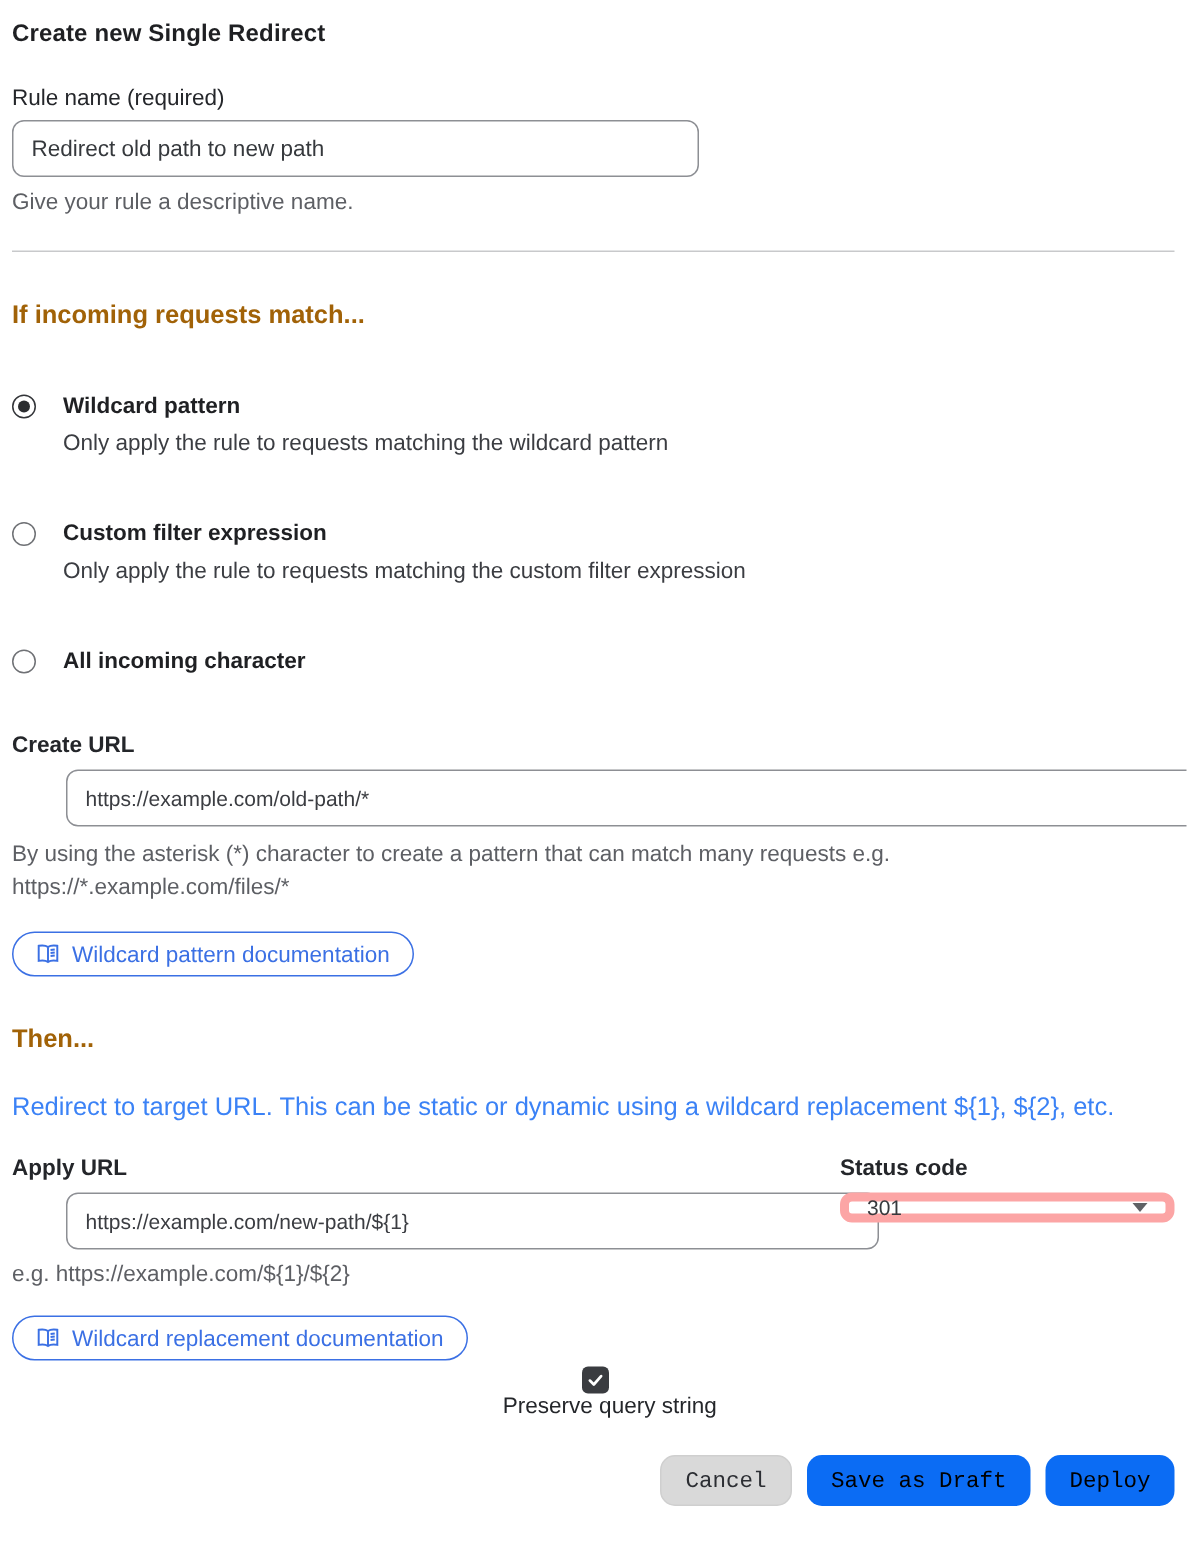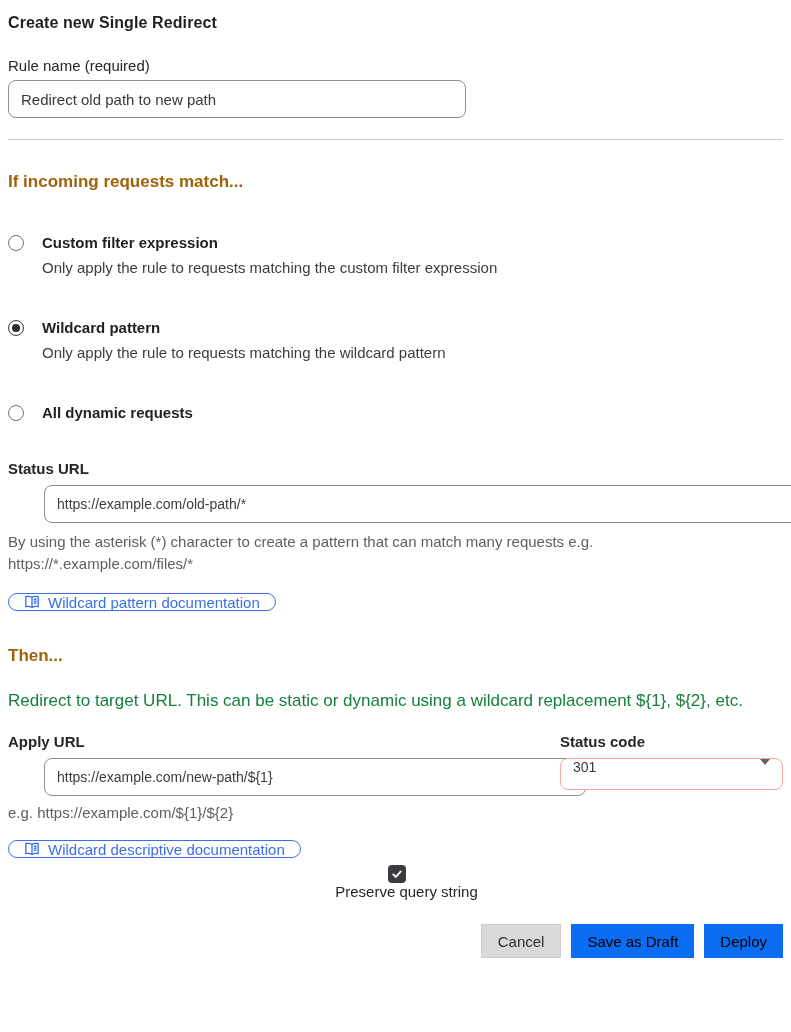--- a/index.html
+++ b/index.html
@@ -61,108 +61,109 @@
   .radio-label { font-size: 15px; line-height: 20px; font-weight: 700; color: #1f2023; }
   .radio-desc { margin-top: 4px; font-size: 15px; line-height: 21px; color: #3b3d42; }
 
   .section-label { margin-top: 36px; }
   .full-input { margin-top: 6px; }
   .wrap-help { max-width: 640px; margin-top: 8px; }
 
   .doc-pill {
     margin-top: 18px;
     display: inline-flex; align-items: center; gap: 8px;
-    height: 18px; padding: 0 15px;
+    height: 30px; padding: 0 15px;
     border: 1.5px solid #3b70e4; border-radius: 15px;
     background: #fff; color: #3b70e4; font-size: 15px;
     font-family: "Liberation Sans", sans-serif; cursor: pointer;
   }
   .doc-pill.second { margin-top: 16px; }
   .doc-pill svg { display: block; }
 
   .then-paragraph {
-    margin-top: 22px; font-size: 17px; line-height: 23px; color: #15803d;
+    margin-top: 22px; font-size: 17px; line-height: 23px; color: #3b82f6;
   }
 
   .two-col { display: flex; margin-top: 20px; }
   .col-target { width: 542px; flex: none; }
   .col-status { width: 223px; flex: none; margin-left: 10px; }
 
   .select-box {
-    margin-top: 6px; height: 32px;
-    border: 1px solid #fca5a5; border-radius: 8px; background: #fff;
-    display: flex; justify-content: space-between;
+    margin-top: 6px; height: 20px;
+    border: 6px solid #fca5a5; border-radius: 8px; background: #fff;
+    display: flex; align-items: center; justify-content: space-between;
     padding: 0 12px; font-size: 14px; color: #36393d; cursor: pointer;
   }
   .caret-down {
     width: 0; height: 0;
     border-left: 5px solid transparent; border-right: 5px solid transparent;
     border-top: 6px solid #5f6165;
   }
 
   .checkbox-row { display: flex; align-items: center; margin-top: 4px; flex-direction: column; }
   .checkbox-box {
     flex: none; width: 18px; height: 18px; margin-left: 2px;
     background: #3a3c40; border-radius: 4px; cursor: pointer;
     display: flex; align-items: center; justify-content: center;
   }
   .checkbox-label { margin-left: 22px; font-size: 15px; color: #24262a; }
 
   .footer-actions {
     margin-top: 24px; display: flex; justify-content: flex-end; gap: 10px;
   }
   .btn {
-    height: 34px; padding: 0 16px; font-size: 15px; border-radius: 0;
-    font-family: Liberation Sans, sans-serif; cursor: pointer; border: none;
+    height: 34px; padding: 0 16px; font-size: 15px; border-radius: 10px;
+    font-family: Liberation Mono, monospace; cursor: pointer; border: none;
   }
   .btn-secondary { background: #d9d9d9; color: #2c2e33; border: 1px solid #cfcfcf; }
   .btn-primary { background: #0b6cf4; color: #000000; }
 </style>
 </head>
 <body>
 
 <div class="container">
 
   <h1 class="page-title">Create new Single Redirect</h1>
 
   <div class="field-label mt-label">Rule name (required)</div>
   <input type="text" class="text-input rule-name-input" value="Redirect old path to new path" style="">
+  <div class="help-text">Give your rule a descriptive name.</div>
 
   <hr class="divider">
 
   <h2 class="section-heading">If incoming requests match...</h2>
 
   <div class="radio-group">
+
+    <div class="radio-row">
+      <span class="radio-circle selected"></span>
+      <span class="radio-texts">
+        <span class="radio-label" style="display:block">Wildcard pattern</span>
+        <span class="radio-desc" style="display:block">Only apply the rule to requests matching the wildcard pattern</span>
+      </span>
+    </div>
 
     <div class="radio-row">
       <span class="radio-circle"></span>
       <span class="radio-texts">
         <span class="radio-label" style="display:block">Custom filter expression</span>
         <span class="radio-desc" style="display:block">Only apply the rule to requests matching the custom filter expression</span>
       </span>
     </div>
 
     <div class="radio-row">
-      <span class="radio-circle selected"></span>
-      <span class="radio-texts">
-        <span class="radio-label" style="display:block">Wildcard pattern</span>
-        <span class="radio-desc" style="display:block">Only apply the rule to requests matching the wildcard pattern</span>
-      </span>
-    </div>
-
-    <div class="radio-row">
       <span class="radio-circle"></span>
       <span class="radio-texts">
-        <span class="radio-label" style="display:block">All dynamic requests</span>
+        <span class="radio-label" style="display:block">All incoming character</span>
       </span>
     </div>
 
   </div>
 
-  <div class="field-label semibold section-label">Status URL</div>
+  <div class="field-label semibold section-label">Create URL</div>
   <input type="text" class="text-input url full-input" value="https://example.com/old-path/*" style="">
   <div class="help-text wrap-help">By using the asterisk (*) character to create a pattern that can match many requests e.g. https://*.example.com/files/*</div>
 
   <button class="doc-pill">
     <span>
       <svg width="16" height="16" viewBox="0 0 16 16" fill="none" stroke="#3b70e4" stroke-width="1.3">
         <path d="M8 3.4 C6.7 2.3 4.4 2.1 1.8 2.5 V12.6 C4.4 12.2 6.7 12.4 8 13.4 C9.3 12.4 11.6 12.2 14.2 12.6 V2.5 C11.6 2.1 9.3 2.3 8 3.4 Z"></path>
         <line x1="8" y1="3.5" x2="8" y2="13.2"></line>
         <line x1="9.7" y1="5.3" x2="12.5" y2="5"></line>
         <line x1="9.7" y1="7.3" x2="12.5" y2="7"></line>
@@ -194,21 +195,21 @@
   <button class="doc-pill second">
     <span>
       <svg width="16" height="16" viewBox="0 0 16 16" fill="none" stroke="#3b70e4" stroke-width="1.3">
         <path d="M8 3.4 C6.7 2.3 4.4 2.1 1.8 2.5 V12.6 C4.4 12.2 6.7 12.4 8 13.4 C9.3 12.4 11.6 12.2 14.2 12.6 V2.5 C11.6 2.1 9.3 2.3 8 3.4 Z"></path>
         <line x1="8" y1="3.5" x2="8" y2="13.2"></line>
         <line x1="9.7" y1="5.3" x2="12.5" y2="5"></line>
         <line x1="9.7" y1="7.3" x2="12.5" y2="7"></line>
         <line x1="9.7" y1="9.3" x2="12.5" y2="9"></line>
       </svg>
     </span>
-    <span>Wildcard descriptive documentation</span>
+    <span>Wildcard replacement documentation</span>
   </button>
 
   <div class="checkbox-row">
     <span class="checkbox-box">
       <svg width="12" height="12" viewBox="0 0 16 16" fill="none" stroke="#ffffff" stroke-width="2.4" stroke-linecap="round" stroke-linejoin="round">
         <polyline points="3,8.5 6.5,12 13,4.5"></polyline>
       </svg>
     </span>
     <span class="checkbox-label">Preserve query string</span>
   </div>

